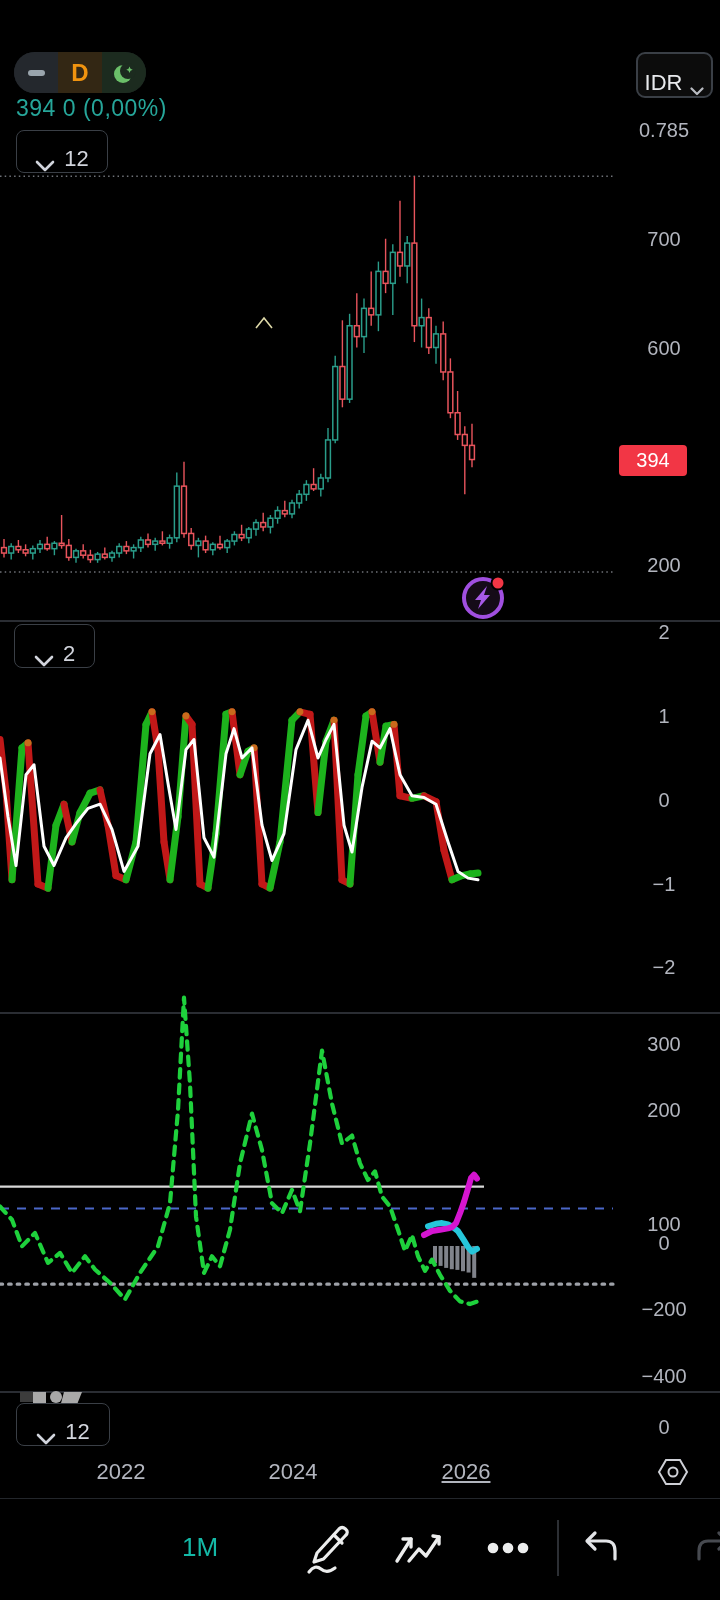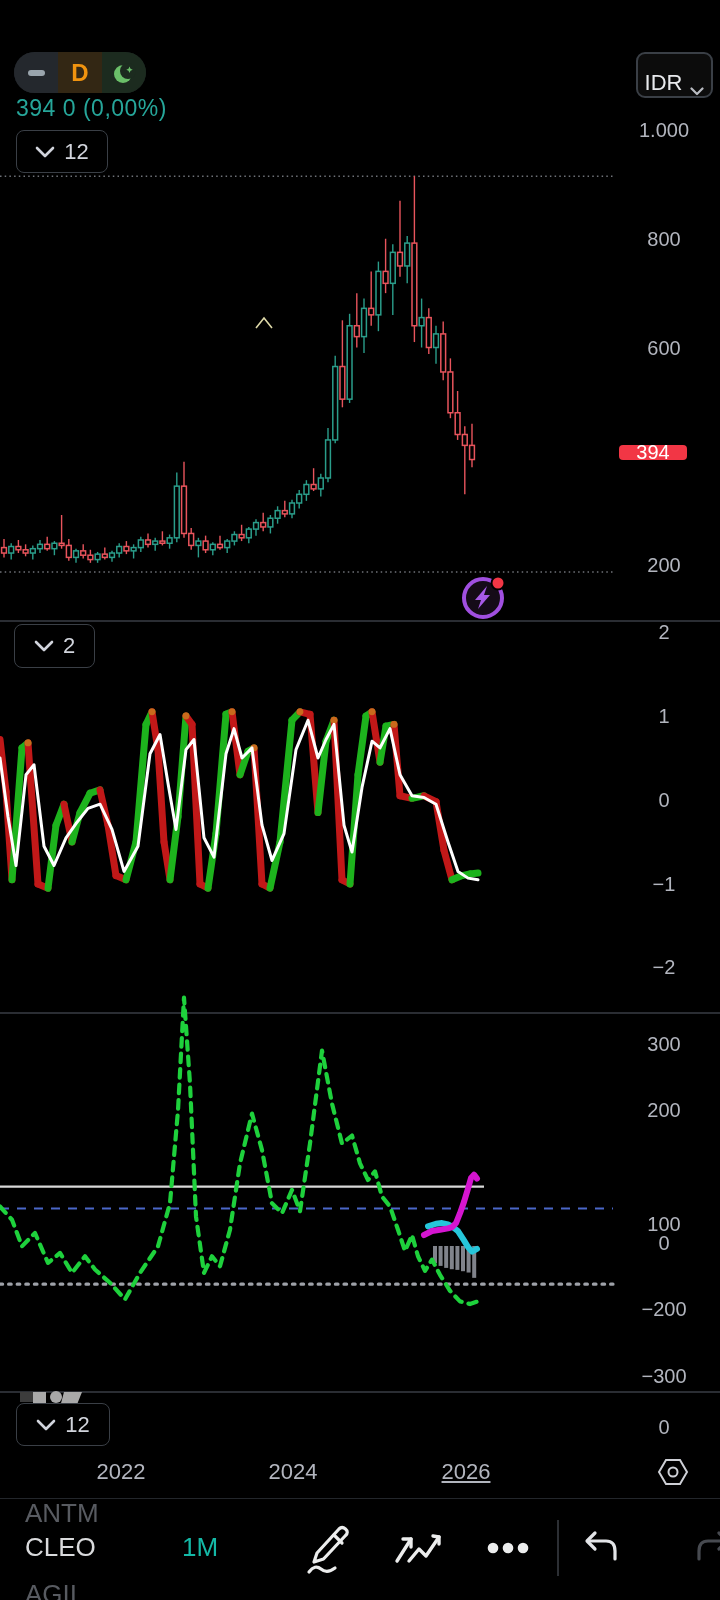--- a/index.html
+++ b/index.html
@@ -13,26 +13,26 @@
 
   .pill { position:absolute; left:14px; top:52px; height:41px; border-radius:21px; background:#1b1f23; display:flex; align-items:center; overflow:hidden; }
   .pill .seg { width:44px; height:41px; display:flex; align-items:center; justify-content:center; }
   .seg-minus { background:#24282d; }
   .seg-d { background:#332714; color:#f0930f; font-size:24px; font-weight:bold; }
   .seg-moon { background:#1c2b1f; }
   .minus-dash { width:17px; height:6px; border-radius:3px; background:#9aa5ad; }
 
   .price-line { position:absolute; left:16px; top:95px; color:#26a69a; font-size:23px; letter-spacing:0.5px; }
 
-  .dd { position:absolute; border:1px solid #3a3f46; border-radius:8px; background:#000; display:flex; align-items:center; justify-content:center; gap:9px; color:#d1d4dc; font-size:22px; }
+  .dd { position:absolute; border:1px solid #3a3f46; border-radius:8px; background:#000; display:flex; align-items:flex-end; justify-content:center; gap:9px; color:#d1d4dc; font-size:22px; }
   .dd svg { display:block; }
 
   .idr-btn { position:absolute; left:623px; top:52px; width:77px; height:46px; border:2px solid #3a3f46; border-radius:9px; background:#0c0c0c; display:flex; align-items:flex-end; justify-content:center; gap:8px; color:#e8eaed; font-size:22px;margin-left:13px; }
 
-  .badge { position:absolute; left:619px; top:445px; width:68px; height:15px; background:#f23645; border-radius:4px; color:#fff; font-size:20px; display:flex; align-items:center; justify-content:center; }
+  .badge { position:absolute; left:619px; top:445px; width:68px; height:31px; background:#f23645; border-radius:4px; color:#fff; font-size:20px; display:flex; align-items:center; justify-content:center; }
 
   .fab { position:absolute; left:461px; top:575px; width:45px; height:45px; }
 
   .tv-logo { position:absolute; left:20px; top:1390px; }
 
   .toolbar { position:absolute; left:0; top:1498px; width:720px; height:102px; background:#000; border-top:1px solid #23262b; }
   .ticker-col { position:absolute; left:25px; top:0; height:102px; width:110px; overflow:hidden; }
   .ticker { position:absolute; left:0; font-size:26px; color:#585b61; }
   .ticker.active { color:#d9dadc; }
   .tf-label { position:absolute; left:182px; top:33px; font-size:26px; color:#14b8a6; }
@@ -405,44 +405,39 @@
     <circle cx="17" cy="15" r="4.5" fill="none" stroke="#ced0d6" stroke-width="2"></circle>
   </svg>
 
   <div id="time-axis">
       <div class="time-label" style="left: 121px; top: 1472px;">2022</div>
       <div class="time-label" style="left: 293px; top: 1472px;">2024</div>
       <div class="time-label" style="left: 466px; top: 1472px; text-decoration: underline;">2026</div>
     </div>
 
   <div id="price-axis">
-      <div class="axis-label" style="left: 664px; top: 130px;">1.000</div>
-      <div class="axis-label" style="left: 664px; top: 239px;">800</div>
+      <div class="axis-label" style="left: 664px; top: 130px;">0.785</div>
+      <div class="axis-label" style="left: 664px; top: 239px;">700</div>
       <div class="axis-label" style="left: 664px; top: 348px;">600</div>
       <div class="axis-label" style="left: 664px; top: 565px;">200</div>
       <div class="axis-label" style="left: 664px; top: 632px;">2</div>
       <div class="axis-label" style="left: 664px; top: 716px;">1</div>
       <div class="axis-label" style="left: 664px; top: 800px;">0</div>
       <div class="axis-label" style="left: 664px; top: 884px;">−1</div>
       <div class="axis-label" style="left: 664px; top: 967px;">−2</div>
       <div class="axis-label" style="left: 664px; top: 1044px;">300</div>
       <div class="axis-label" style="left: 664px; top: 1110px;">200</div>
       <div class="axis-label" style="left: 664px; top: 1224px;">100</div>
       <div class="axis-label" style="left: 664px; top: 1243px;">0</div>
       <div class="axis-label" style="left: 664px; top: 1309px;">−200</div>
-      <div class="axis-label" style="left: 664px; top: 1376px;">−300</div>
+      <div class="axis-label" style="left: 664px; top: 1376px;">−400</div>
       <div class="axis-label" style="left: 664px; top: 1427px;">0</div>
     </div>
 
   <div class="toolbar">
-    <div class="ticker-col">
-      <div class="ticker" style="top:-1px;">ANTM</div>
-      <div class="ticker active" style="top:33px;">CLEO</div>
-      <div class="ticker" style="top:80px;">AGII</div>
-    </div>
     <div class="tf-label">1M</div>
 
     <svg class="tb-icon" style="left:305px; top:24px;" width="50" height="54" viewBox="0 0 50 54">
       <g stroke="#eceded" stroke-width="3.2" fill="none" stroke-linecap="round" stroke-linejoin="round">
         <path d="M12 30 L34 6 q3 -3 6.5 0 t0 6.5 L18.5 36 L9 39 Z"></path>
         <path d="M29 12 l8 8"></path>
         <path d="M4 49 q6 -8 12 -3 t14 -1"></path>
       </g>
     </svg>
 

